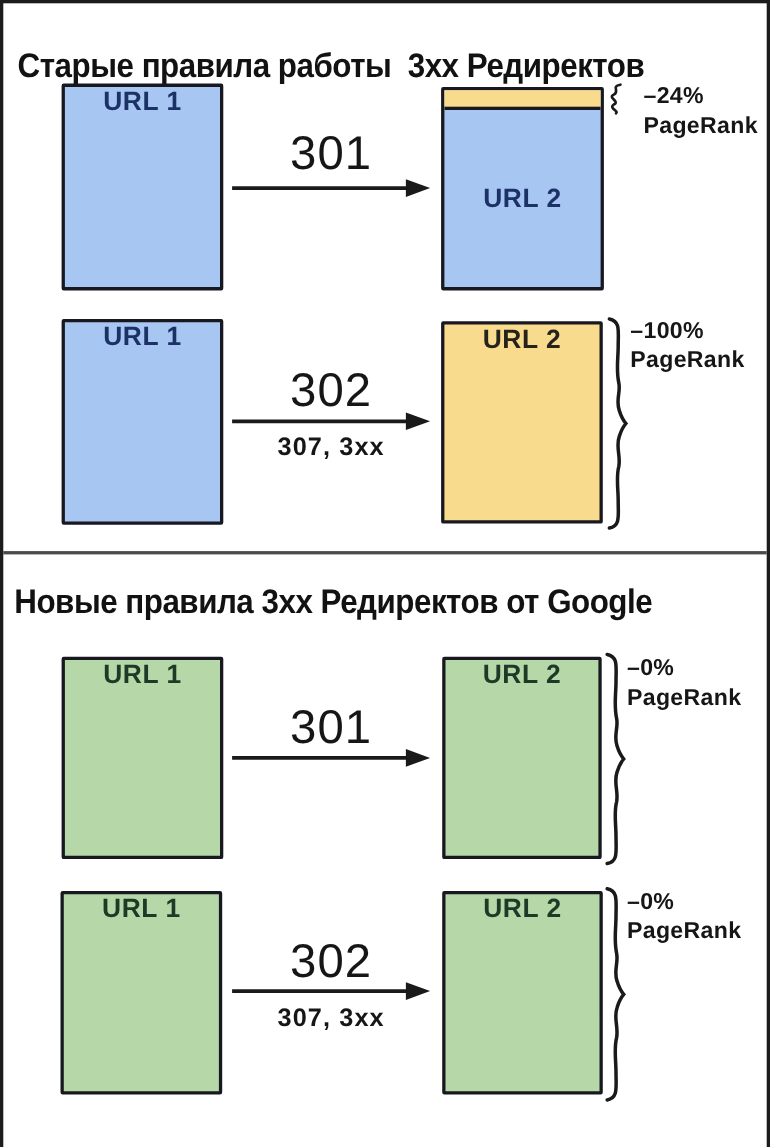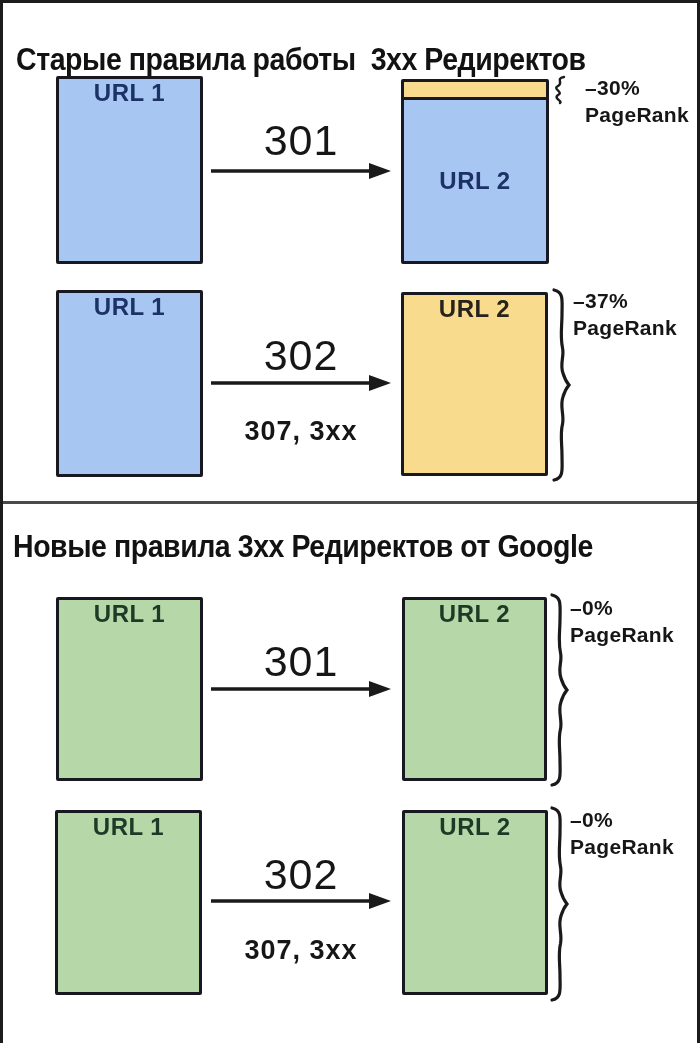--- a/index.html
+++ b/index.html
@@ -26,21 +26,21 @@
   }
   .fill-blue   { background:var(--blue-fill,#a8c6f2);  color:var(--navy-text,#1c3266); }
   .fill-yellow { background:var(--yellow-fill,#f8db8d); color:var(--yellow-text,#26231c); }
   .fill-green  { background:var(--green-fill,#b6d7a8);  color:var(--green-text,#1d3a26); }
   .box-label { font-size:24px; font-weight:bold; letter-spacing:0.5px; }
   .box.with-strip { flex-direction:column; align-items:stretch; padding:0; }
   .strip { height:15px; border-bottom:3px solid var(--box-border,#181820); background:var(--yellow-fill,#f8db8d); }
   .box-body { flex:1; display:flex; align-items:center; justify-content:center; }
 
   .code { position:absolute; width:184px; text-align:center; font-size:43px; font-weight:normal; letter-spacing:1px; }
-  .sub  { position:absolute; width:184px; text-align:center; font-size:27px; font-weight:bold; letter-spacing:1px;margin-top:23px; }
+  .sub  { position:absolute; width:184px; text-align:center; font-size:23px; font-weight:bold; letter-spacing:1px; }
   .arrow { position:absolute; }
   .pr { position:absolute; font-size:21px; font-weight:bold; line-height:27px; letter-spacing:0.3px; white-space:nowrap; }
   .brace, .squiggle { position:absolute; }
 </style>
 </head>
 <body>
 
 <div class="canvas">
 
   <section class="panel panel-old">
@@ -58,21 +58,21 @@
       <div class="box fill-blue with-strip" style="left:398px; top:76px; width:148px; height:185px;">
         <div class="strip"></div>
         <div class="box-body">
           <span class="box-label">URL 2</span>
         </div>
       </div>
       <svg class="squiggle" style="left:548px; top:72px;" width="16" height="30" viewBox="0 0 16 30">
         <path d="M13 2 C4 3.5, 13 8, 7 11 C1 14, 13 17, 7 20 C2 23.5, 12 26, 9 28" fill="none" stroke="#1a1a1a" stroke-width="2.4" stroke-linecap="round"></path>
       </svg>
       <div class="pr" style="left:582px; top:71px;">
-        <div>–30%</div>
+        <div>–24%</div>
         <div>PageRank</div>
       </div>
     </div>
 
     <div>
       <div class="box fill-blue" style="left:53px; top:287px; width:147px; height:187px;">
         <span class="box-label">URL 1</span>
       </div>
       <div class="code" style="left:206px; top:328px;">302</div>
       <svg class="arrow" style="left:206px; top:369px;" width="184" height="22" viewBox="0 0 184 22">
@@ -80,21 +80,21 @@
         <polygon points="160,3 182,11 160,19" fill="#1a1a1a"></polygon>
       </svg>
       <div class="sub" style="left:206px; top:390px;">307, 3xx</div>
       <div class="box fill-yellow" style="left:398px; top:289px; width:147px; height:184px;">
         <span class="box-label">URL 2</span>
       </div>
       <svg class="brace" style="left:548px; top:284px;" width="22" height="196" viewBox="0 0 22 200" preserveAspectRatio="none">
         <path d="M3 3 C13 5, 11 14, 11 28 C11 40, 9 50, 11.5 62 C13.5 71, 8.5 78, 12 88 C13.5 93, 15.5 97, 18 100 C15.5 103, 13.5 107, 12 112 C8.5 122, 13.5 130, 11.5 140 C9 150, 11 160, 11 172 C11 186, 13 195, 3 197" fill="none" stroke="#1a1a1a" stroke-width="3.2" stroke-linecap="round"></path>
       </svg>
       <div class="pr" style="left:570px; top:284px;">
-        <div>–37%</div>
+        <div>–100%</div>
         <div>PageRank</div>
       </div>
     </div>
   </section>
 
   <div class="divider"></div>
 
   <section class="panel panel-new">
     <h1 class="title t-new">Новые правила 3хх Редиректов от Google</h1>
 

